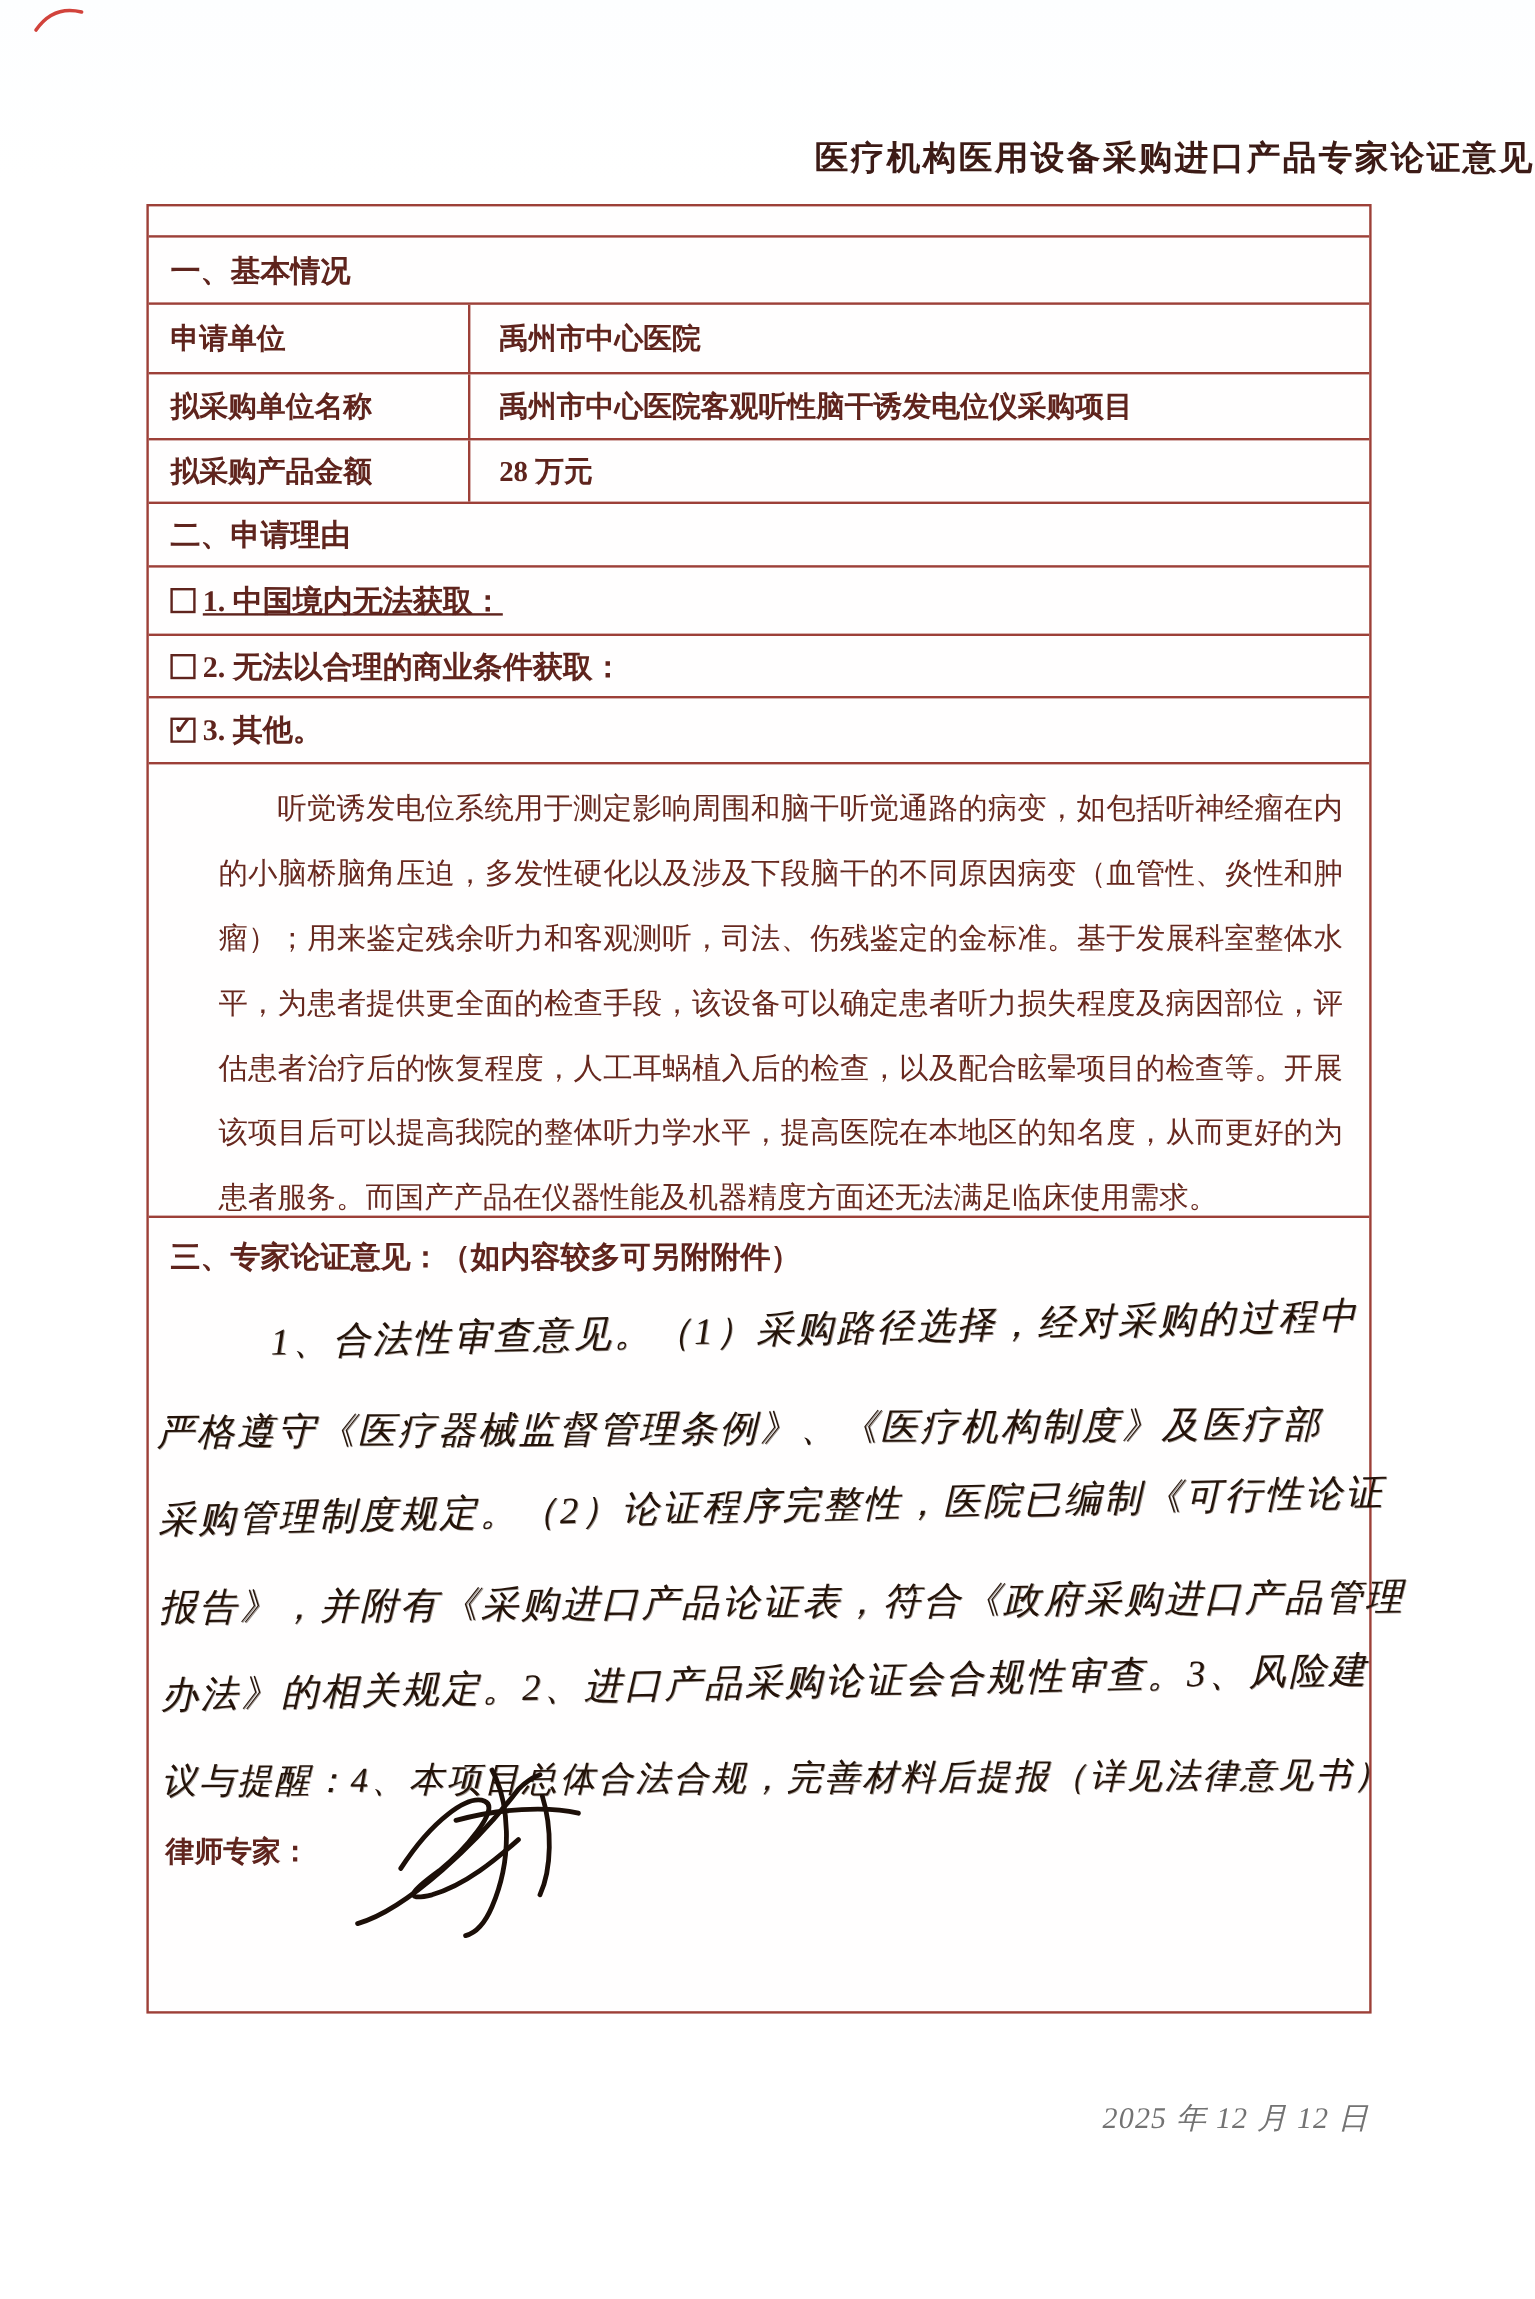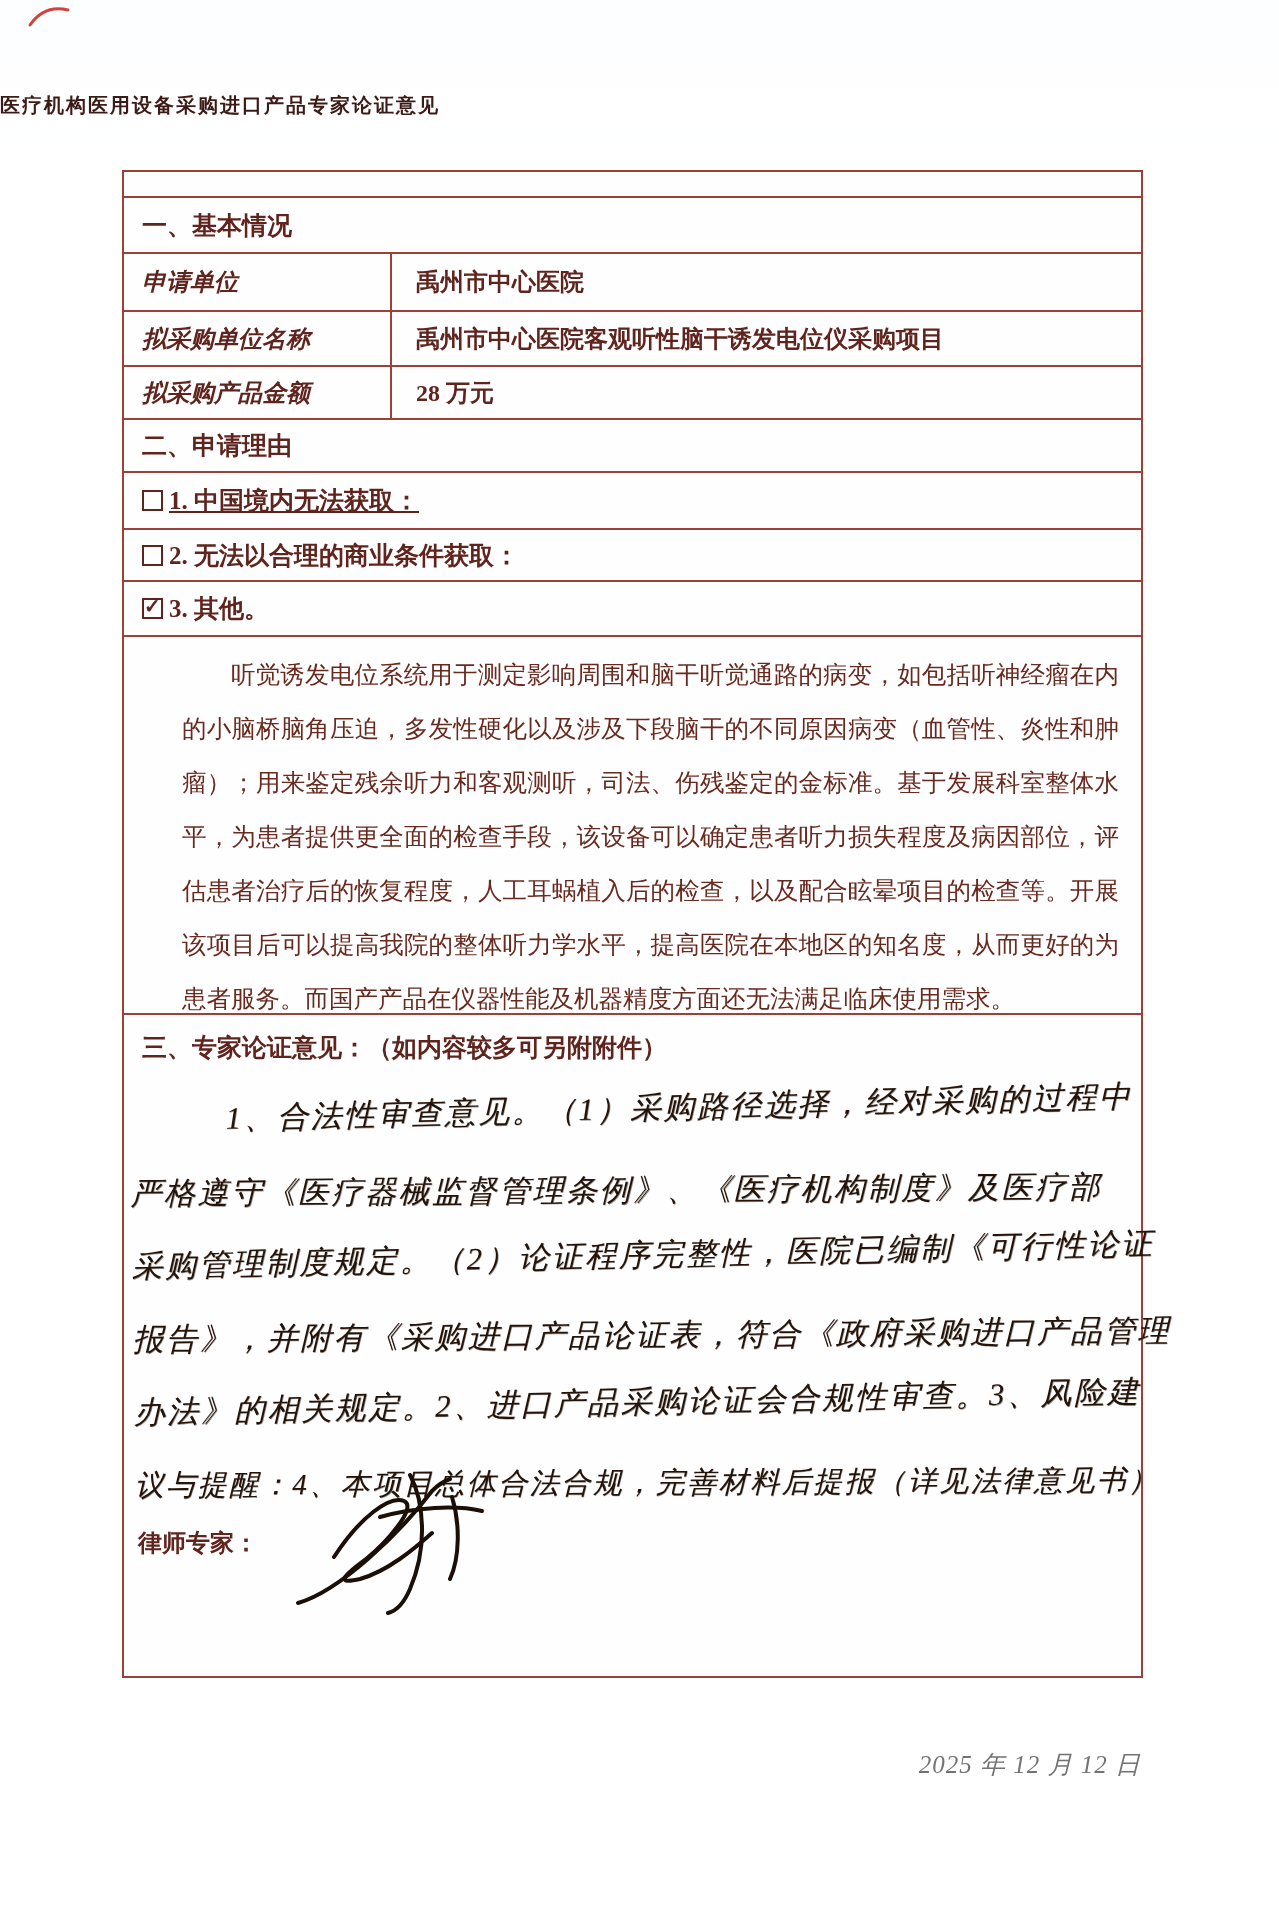--- a/index.html
+++ b/index.html
@@ -10,40 +10,40 @@
   }
   *{margin:0;padding:0;box-sizing:border-box;}
   html,body{background:#ffffff;}
   body{
     width:1279px;height:1916px;position:relative;overflow:hidden;
     font-family:"Liberation Serif","DejaVu Serif",serif;
     color:var(--text);
     background:linear-gradient(180deg,#fdfeff 0%,#ffffff 8%,#ffffff 100%);
   }
   .doc-title{
-    position:absolute;top:92px;left:0;width:100%;
-    text-align:left;font-size:20px;font-weight:700;color:var(--title);
+    position:absolute;top:113px;left:0;width:100%;
+    text-align:right;font-size:28px;font-weight:700;color:var(--title);
     letter-spacing:2px;
   }
   .red-mark{position:absolute;left:26px;top:2px;opacity:.9;}
   .form-table{
     position:absolute;left:122px;top:170px;width:1021px;height:1508px;
     border:2px solid var(--line);
     display:flex;flex-direction:column;
     background:#fffefe;
   }
   .row{border-top:2px solid var(--line);display:flex;align-items:center;}
   .row.first{border-top:none;}
   .strip{height:24px;}
   .h-row{height:56px;padding-left:18px;font-weight:700;font-size:25px;}
   .kv{padding:0;}
   .kv .label{
     width:268px;align-self:stretch;display:flex;align-items:center;
     border-right:2px solid var(--line);padding-left:18px;
-    font-weight:700;font-size:24px;font-style:italic;
+    font-weight:700;font-size:24px;
   }
   .kv .value{flex:1;padding-left:24px;font-weight:700;font-size:24px;}
   .kv1{height:58px;} .kv2{height:55px;} .kv3{height:53px;}
   .h2-row{height:53px;padding-left:18px;font-weight:700;font-size:25px;}
   .cb-row{padding-left:18px;font-size:25px;font-weight:700;}
   .cb1{height:57px;text-decoration:underline;} .cb2{height:52px;} .cb3{height:55px;}
   .cb{
     display:inline-block;width:21px;height:21px;border:2.5px solid var(--text);
     margin-right:6px;vertical-align:-3px;position:relative;line-height:18px;
     text-align:center;font-size:20px;color:var(--text);

